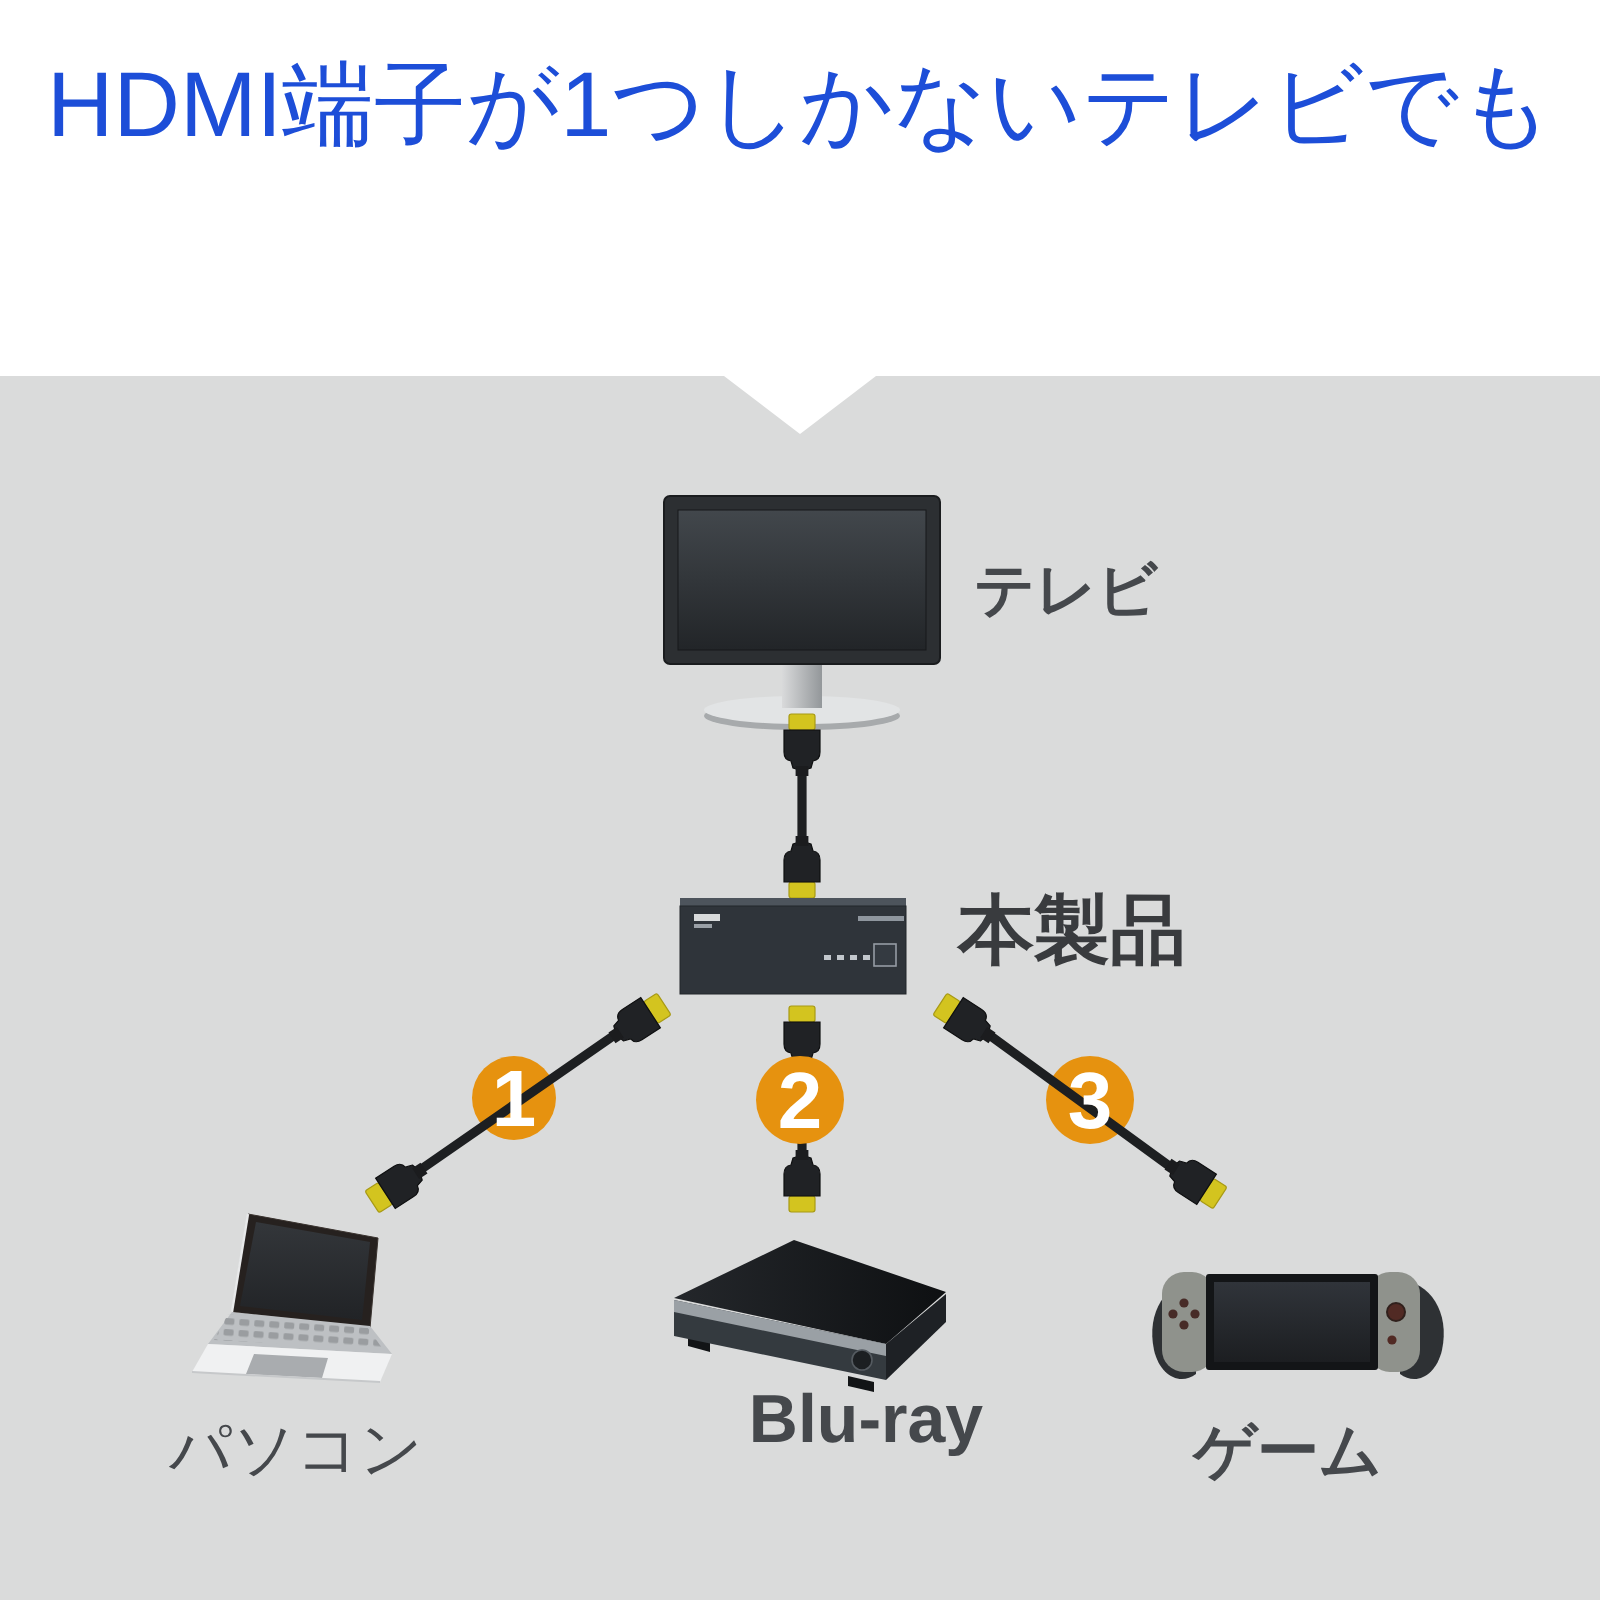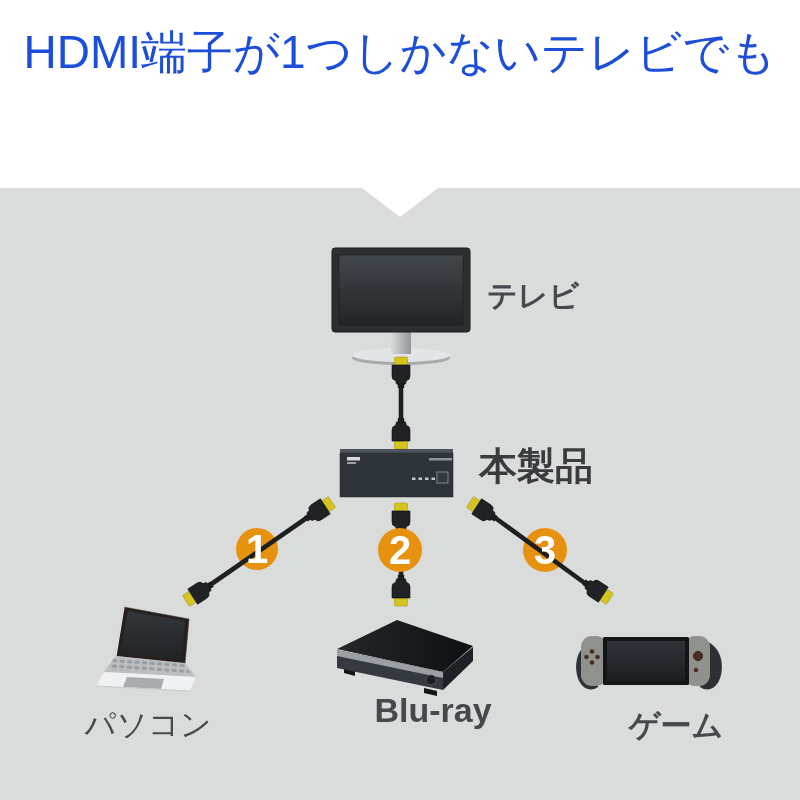--- a/index.html
+++ b/index.html
@@ -14,21 +14,21 @@
   .notch{position:absolute;left:362px;top:188px;width:0;height:0;
         border-left:38px solid transparent;border-right:38px solid transparent;border-top:29px solid #ffffff;}
   .diagram-svg{position:absolute;left:0;top:0;width:800px;height:800px;}
   .label{position:absolute;color:#45484c;line-height:1.0;white-space:nowrap;}
   .tv-label{left:487px;top:281px;font-size:30px;font-weight:600;}
   .product-label{left:479px;top:447px;font-size:38px;font-weight:bold;color:#393b3e;}
   .pc-label{left:148px;top:709px;font-size:31px;font-weight:400;transform:translateX(-50%);}
   .bluray-label{left:400px;top:695px;font-size:31px;font-weight:600;transform:translateX(-50%);
         text-align:right;line-height:31px;margin-left:33px;}
   .bluray-label .en{font-size:34px;}
-  .game-label{left:676px;top:710px;font-size:31px;font-weight:600;transform:translateX(-50%);}
+  .game-label{left:644px;top:710px;font-size:31px;font-weight:600;transform:translateX(-50%);}
 </style>
 </head>
 <body>
 
 <div class="page">
 
   <div class="header">
     <div class="header-line1">HDMI端子が1つしかないテレビでも</div>
   </div>
 

